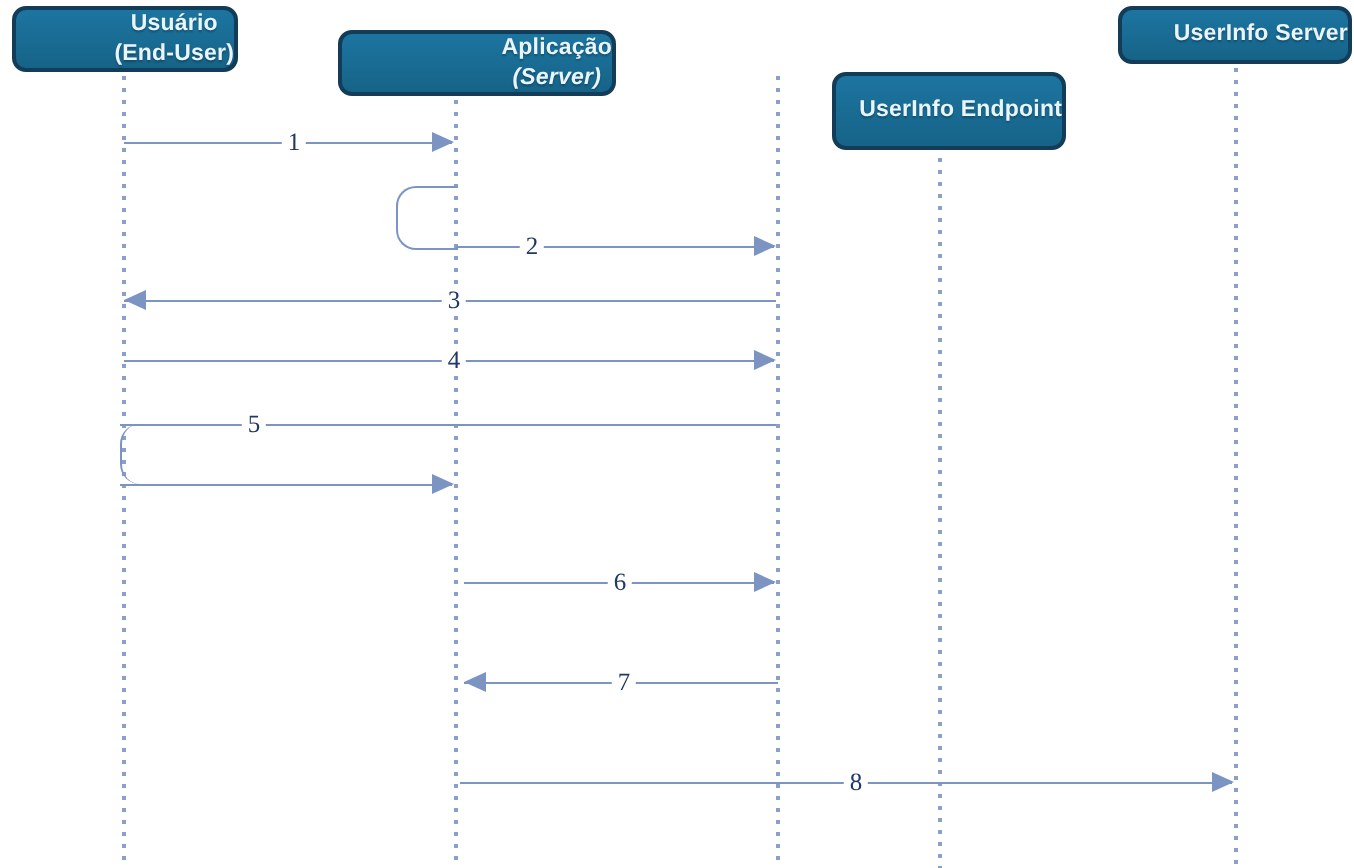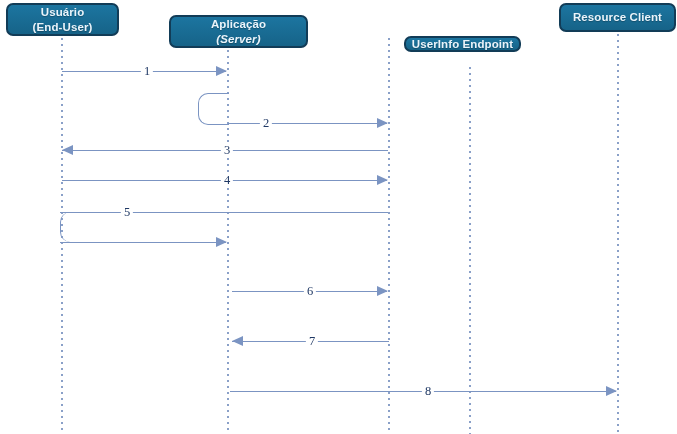--- a/index.html
+++ b/index.html
@@ -24,21 +24,21 @@
     background-image: linear-gradient(180deg, #1c75a0 0%, #166388 100%);
     border: 2px solid #123c57;
     border-radius: 7px;
     color: #eaf4fb;
     font-size: 11.5px;
     font-weight: bold;
     line-height: 1.22;
     text-align: center;
     display: flex;
     align-items: center;
-    justify-content: center;
+    justify-content: flex-end;
     letter-spacing: 0.1px;
     text-shadow: 0 1px 1px rgba(0,0,0,0.25);
   }
   .actor-box .lbl-line { display: block; }
   .actor-box .lbl-ital { font-style: italic; }
   .lifeline {
     position: absolute;
     width: 2px;
     background-image: repeating-linear-gradient(
       to bottom,
@@ -96,29 +96,29 @@
   </div>
 
   <div class="actor-box" style="left:169px; top:3px; width:139px; height:33px;margin-top:12px;">
     <span>
       <span class="lbl-line">Aplicação</span>
       <span class="lbl-line lbl-ital">(Server)</span>
     </span>
   </div>
 
 
-  <div class="actor-box" style="left:404px; top:36px; width:117px; height:16px;">
+  <div class="actor-box" style="left:416px; top:36px; width:117px; height:39px;">
     <span>
       <span class="lbl-line">UserInfo Endpoint</span>
     </span>
   </div>
 
   <div class="actor-box" style="left:559px; top:3px; width:117px; height:29px;">
     <span>
-      <span class="lbl-line">Resource Client</span>
+      <span class="lbl-line">UserInfo Server</span>
     </span>
   </div>
 
   <div class="msg" style="left:62px; top:71px; width:164px;"></div>
   <div class="arrowhead right" style="left:216px; top:66px;"></div>
   <div class="msg-label" style="left:147px; top:71px;">1</div>
 
   <div class="loop" style="left:198px; top:93px; width:30px; height:30px; border-radius:10px 0 0 10px;"></div>
   <div class="msg" style="left:228px; top:123px; width:159px;"></div>
   <div class="arrowhead right" style="left:377px; top:118px;"></div>

